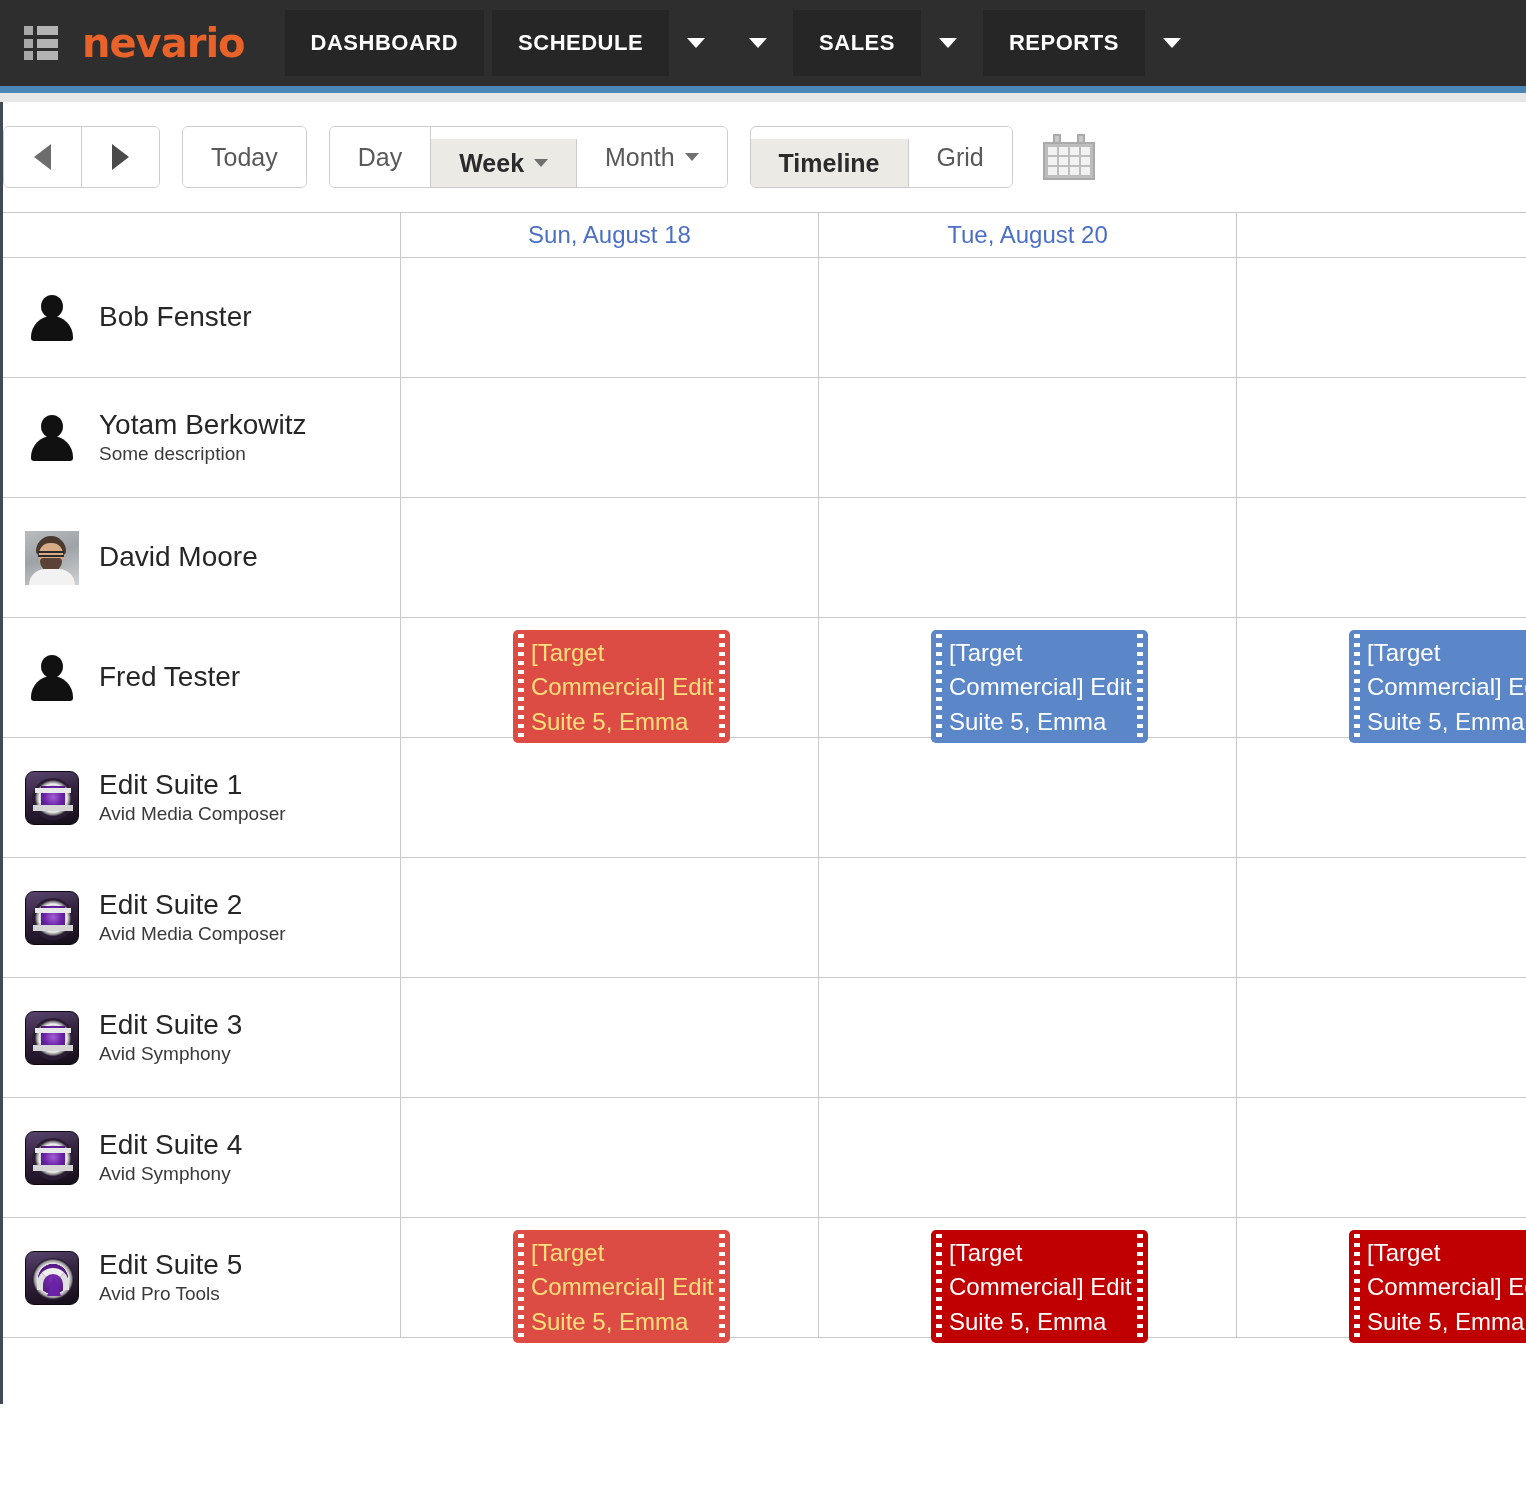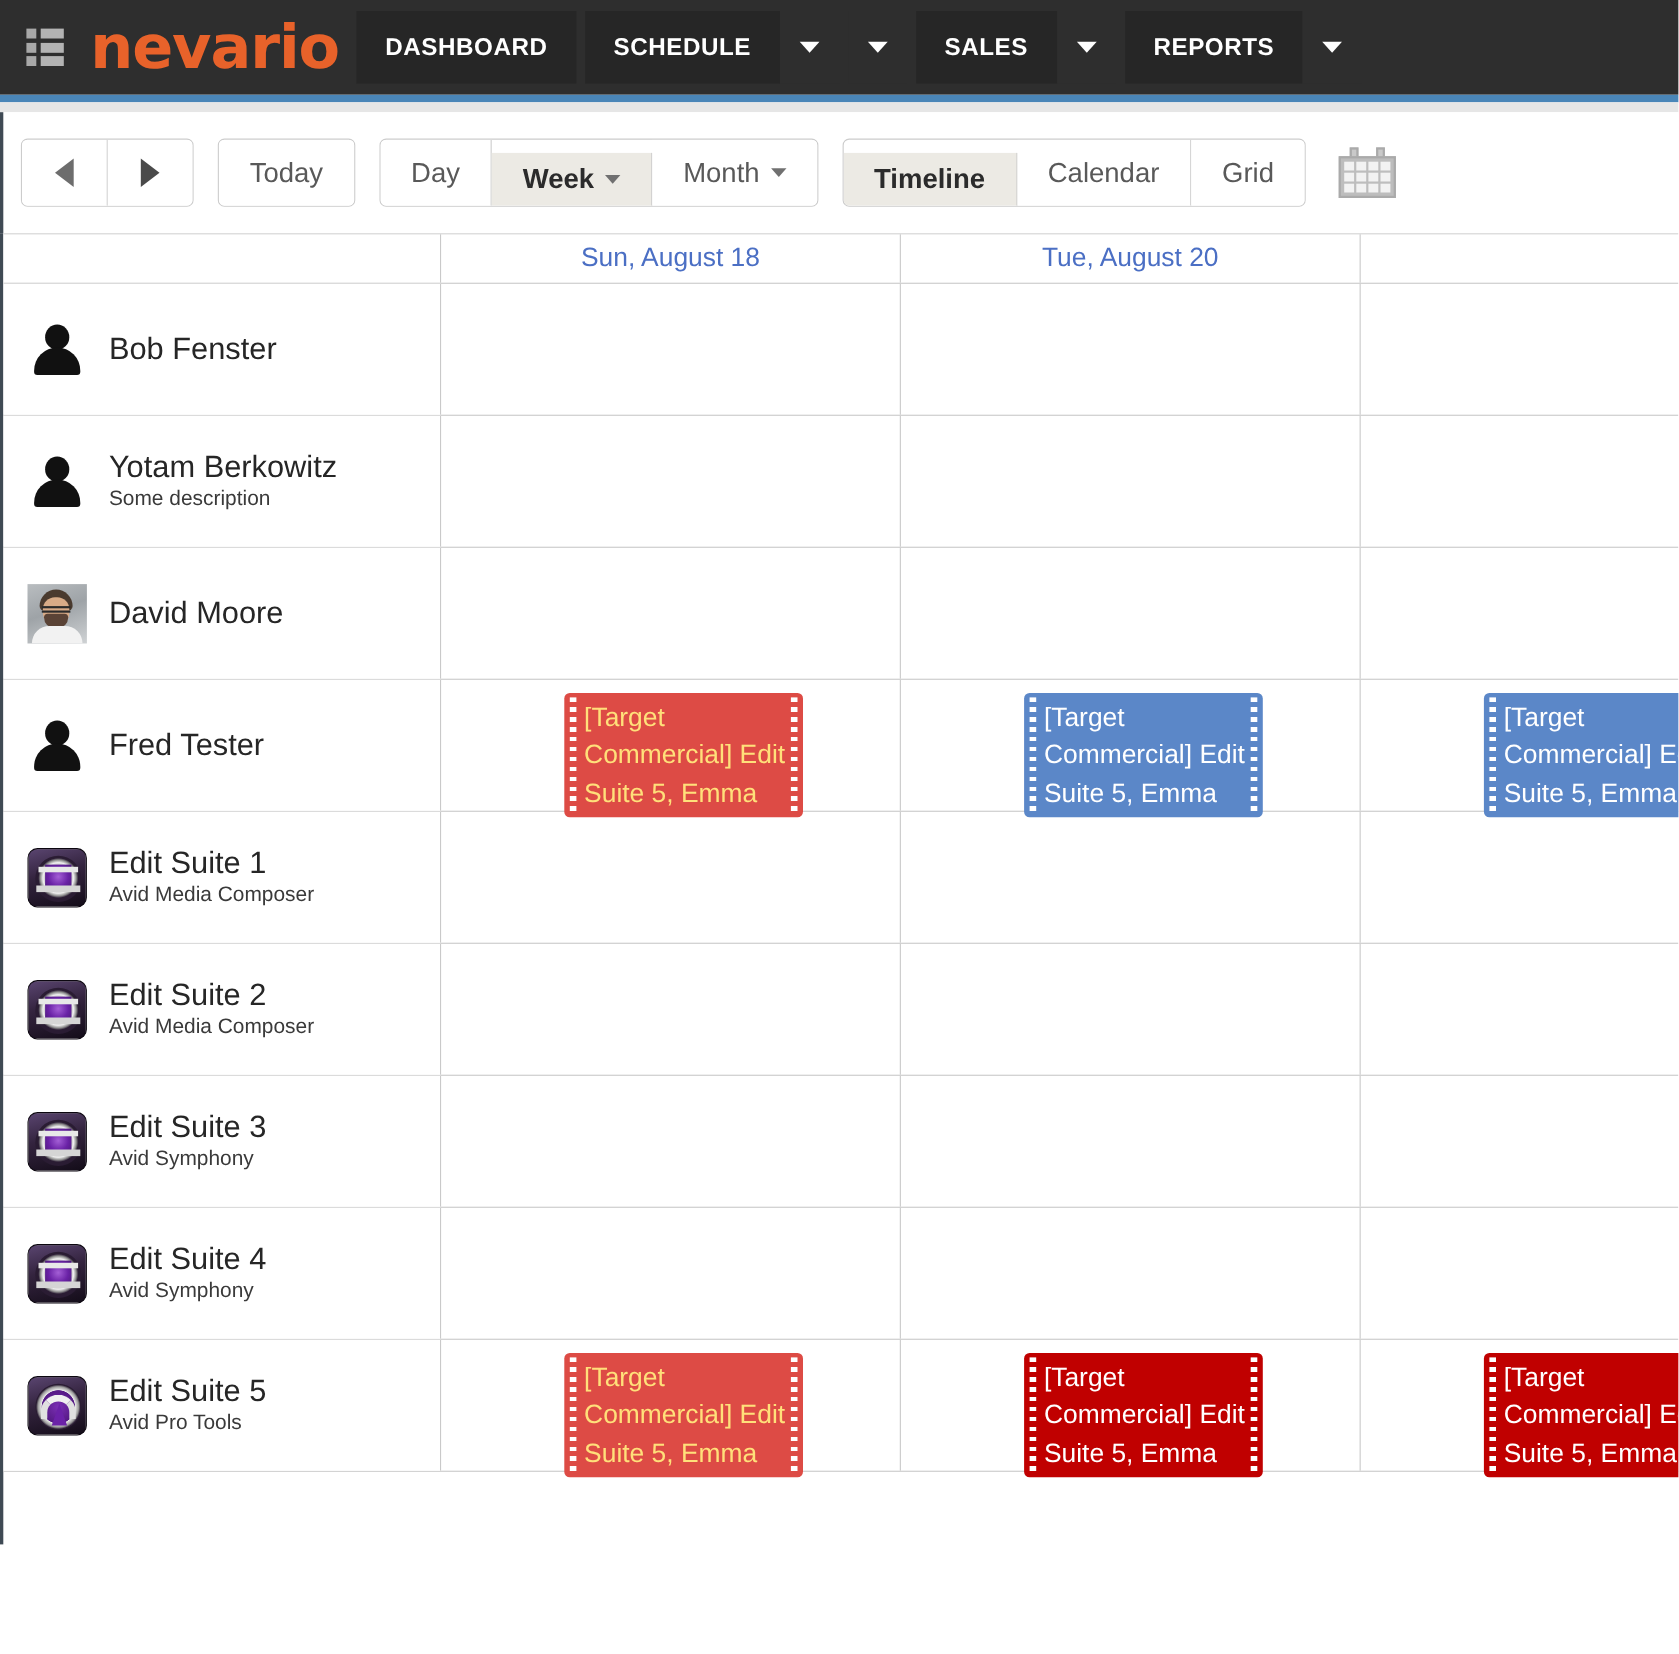--- a/index.html
+++ b/index.html
@@ -26,24 +26,24 @@
     display: flex; flex-direction: column;
     justify-content: space-between;
     cursor: pointer;
   }
   .nav-list-icon .li-row { display: flex; height: 9px; gap: 4px; }
   .nav-list-icon .li-sq { width: 9px; background: #a8a8a8; }
   .nav-list-icon .li-bar { flex: 1; background: #b3b3b3; }
 
   .brand {
     color: #e8622a;
-    font-size: 55px;
+    font-size: 40px;
     font-weight: bold;
     letter-spacing: -1px;
-    margin-right: 16px;
+    margin-right: 40px;
     font-family: "DejaVu Sans", sans-serif;
     line-height: 1;
     user-select: none;
   }
 
   .nav-items { display: flex; align-items: stretch; height: 66px; }
   .nav-group { display: flex; align-items: stretch; }
   .nav-item {
     background: #262626;
     color: #ffffff;
@@ -75,21 +75,21 @@
   
   .accent-bar { height: 7px; background: #4a86b8; }
   .under-bar  { height: 9px; background: #e6e6e6; }
 
   
   .toolbar {
     height: 110px;
     background: #ffffff;
     display: flex;
     align-items: center;
-    padding-left: 16px;
+    padding-left: 0;
     border-left: 3px solid #3f4a54;
     position: relative;
   }
   .btn-group {
     display: flex;
     border: 1px solid #cccccc;
     border-radius: 6px;
     overflow: hidden;
     margin-right: 22px;
     background: #ffffff;
@@ -419,21 +419,20 @@
       <span class="mini-caret"></span>
     </div>
     <div class="tb-btn">
       <span>Month</span>
       <span class="mini-caret"></span>
     </div>
   </div>
 
   <div class="btn-group">
     <div class="tb-btn active">Timeline</div>
-    <div class="tb-btn">Calendar</div>
     <div class="tb-btn">Grid</div>
   </div>
 
   <div class="cal-icon">
     <span class="tab t1"></span>
     <span class="tab t2"></span>
     <span class="cal-body">
       <i class="cell"></i>
         <i class="cell"></i>
         <i class="cell"></i>

